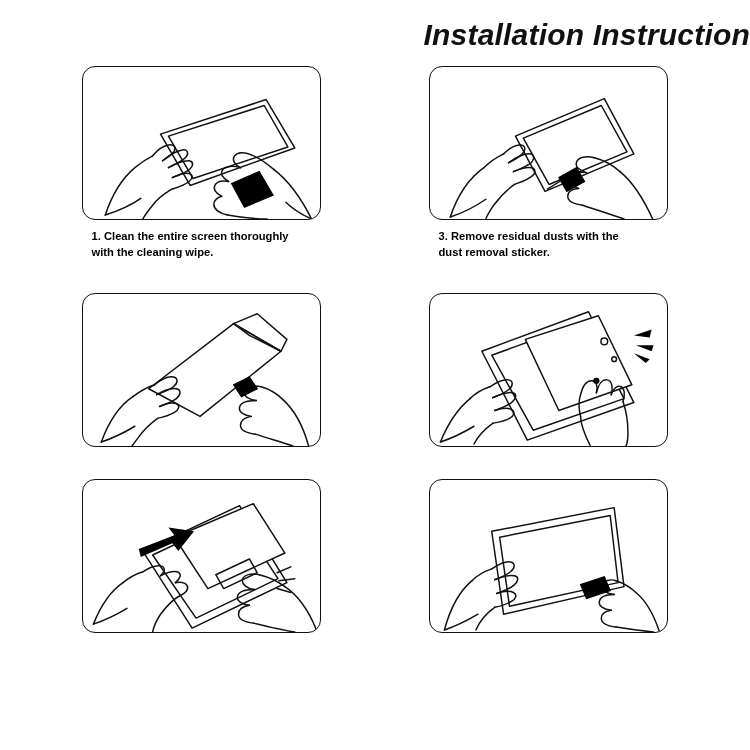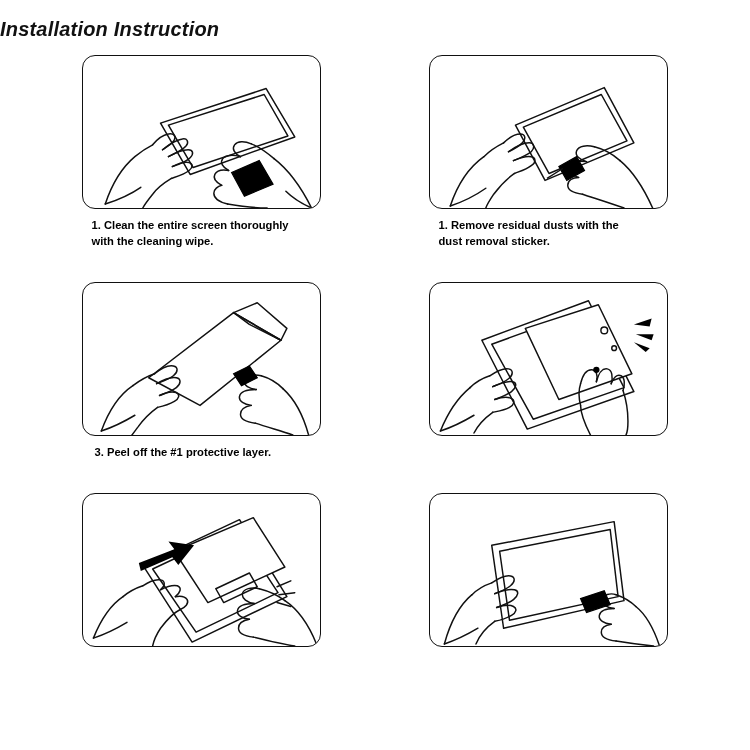--- a/index.html
+++ b/index.html
@@ -15,22 +15,22 @@
     overflow: hidden;
     position: relative;
   }
   #page {
     width: 750px;
     height: 750px;
     position: relative;
     background: #ffffff;
   }
   #title {
-    text-align: left;
-    font-size: 20px;
+    text-align: right;
+    font-size: 30px;
     font-weight: bold;
     font-style: italic;
     letter-spacing: 0.2px;
     padding-top: 18px;
     color: #111111;
   }
   #grid {
     margin-top: 14px;
     display: grid;
     grid-template-columns: 1fr 1fr;
@@ -144,21 +144,21 @@
             <path d="M154 140 C166 144 182 149 196 154"></path>
           </g>
 
           <g>
             <path d="M130 112 L148 102 L156 116 L138 126 Z" fill="#000000" stroke="#000000" stroke-width="1.2"></path>
             <path d="M118 124 L134 114" stroke="#111" stroke-width="1.4" fill="none"></path>
           </g>
         </svg>
       </div>
       <div class="caption">
-        <span class="ln">1. Remove residual dusts with the</span>
+        <span class="ln">3. Remove residual dusts with the</span>
         <span class="ln">dust removal sticker.</span>
       </div>
     </div>
 
     <div class="step">
       <div class="panel">
         <svg viewBox="0 0 239 154" xmlns="http://www.w3.org/2000/svg">
           <g fill="none" stroke="#111" stroke-width="1.5" stroke-linejoin="round" stroke-linecap="round">
 
             <path d="M66 96 L152 30 L200 58 L118 124 Z"></path>
@@ -179,23 +179,20 @@
             <path d="M175 108 C167 108 159 110 158 115 C157 120 163 123 170 124"></path>
             <path d="M170 124 C164 125 159 128 159 133 C159 138 166 141 174 142"></path>
             <path d="M174 142 C186 146 200 150 212 154"></path>
           </g>
 
           <g>
             <path d="M152 92 L168 84 L176 96 L160 104 Z" fill="#000000" stroke="#000000" stroke-width="1.2"></path>
           </g>
         </svg>
       </div>
-      <div class="caption cap-indent">
-        <span class="ln">3. Peel off the #1 protective layer.</span>
-      </div>
     </div>
 
     <div class="step">
       <div class="panel">
         <svg viewBox="0 0 239 154" xmlns="http://www.w3.org/2000/svg">
           <g fill="none" stroke="#111" stroke-width="1.5" stroke-linejoin="round" stroke-linecap="round">
 
             <path d="M52 58 L160 18 L206 110 L98 148 Z"></path>
             <path d="M62 62 L156 28 L196 106 L104 138 Z"></path>
 

